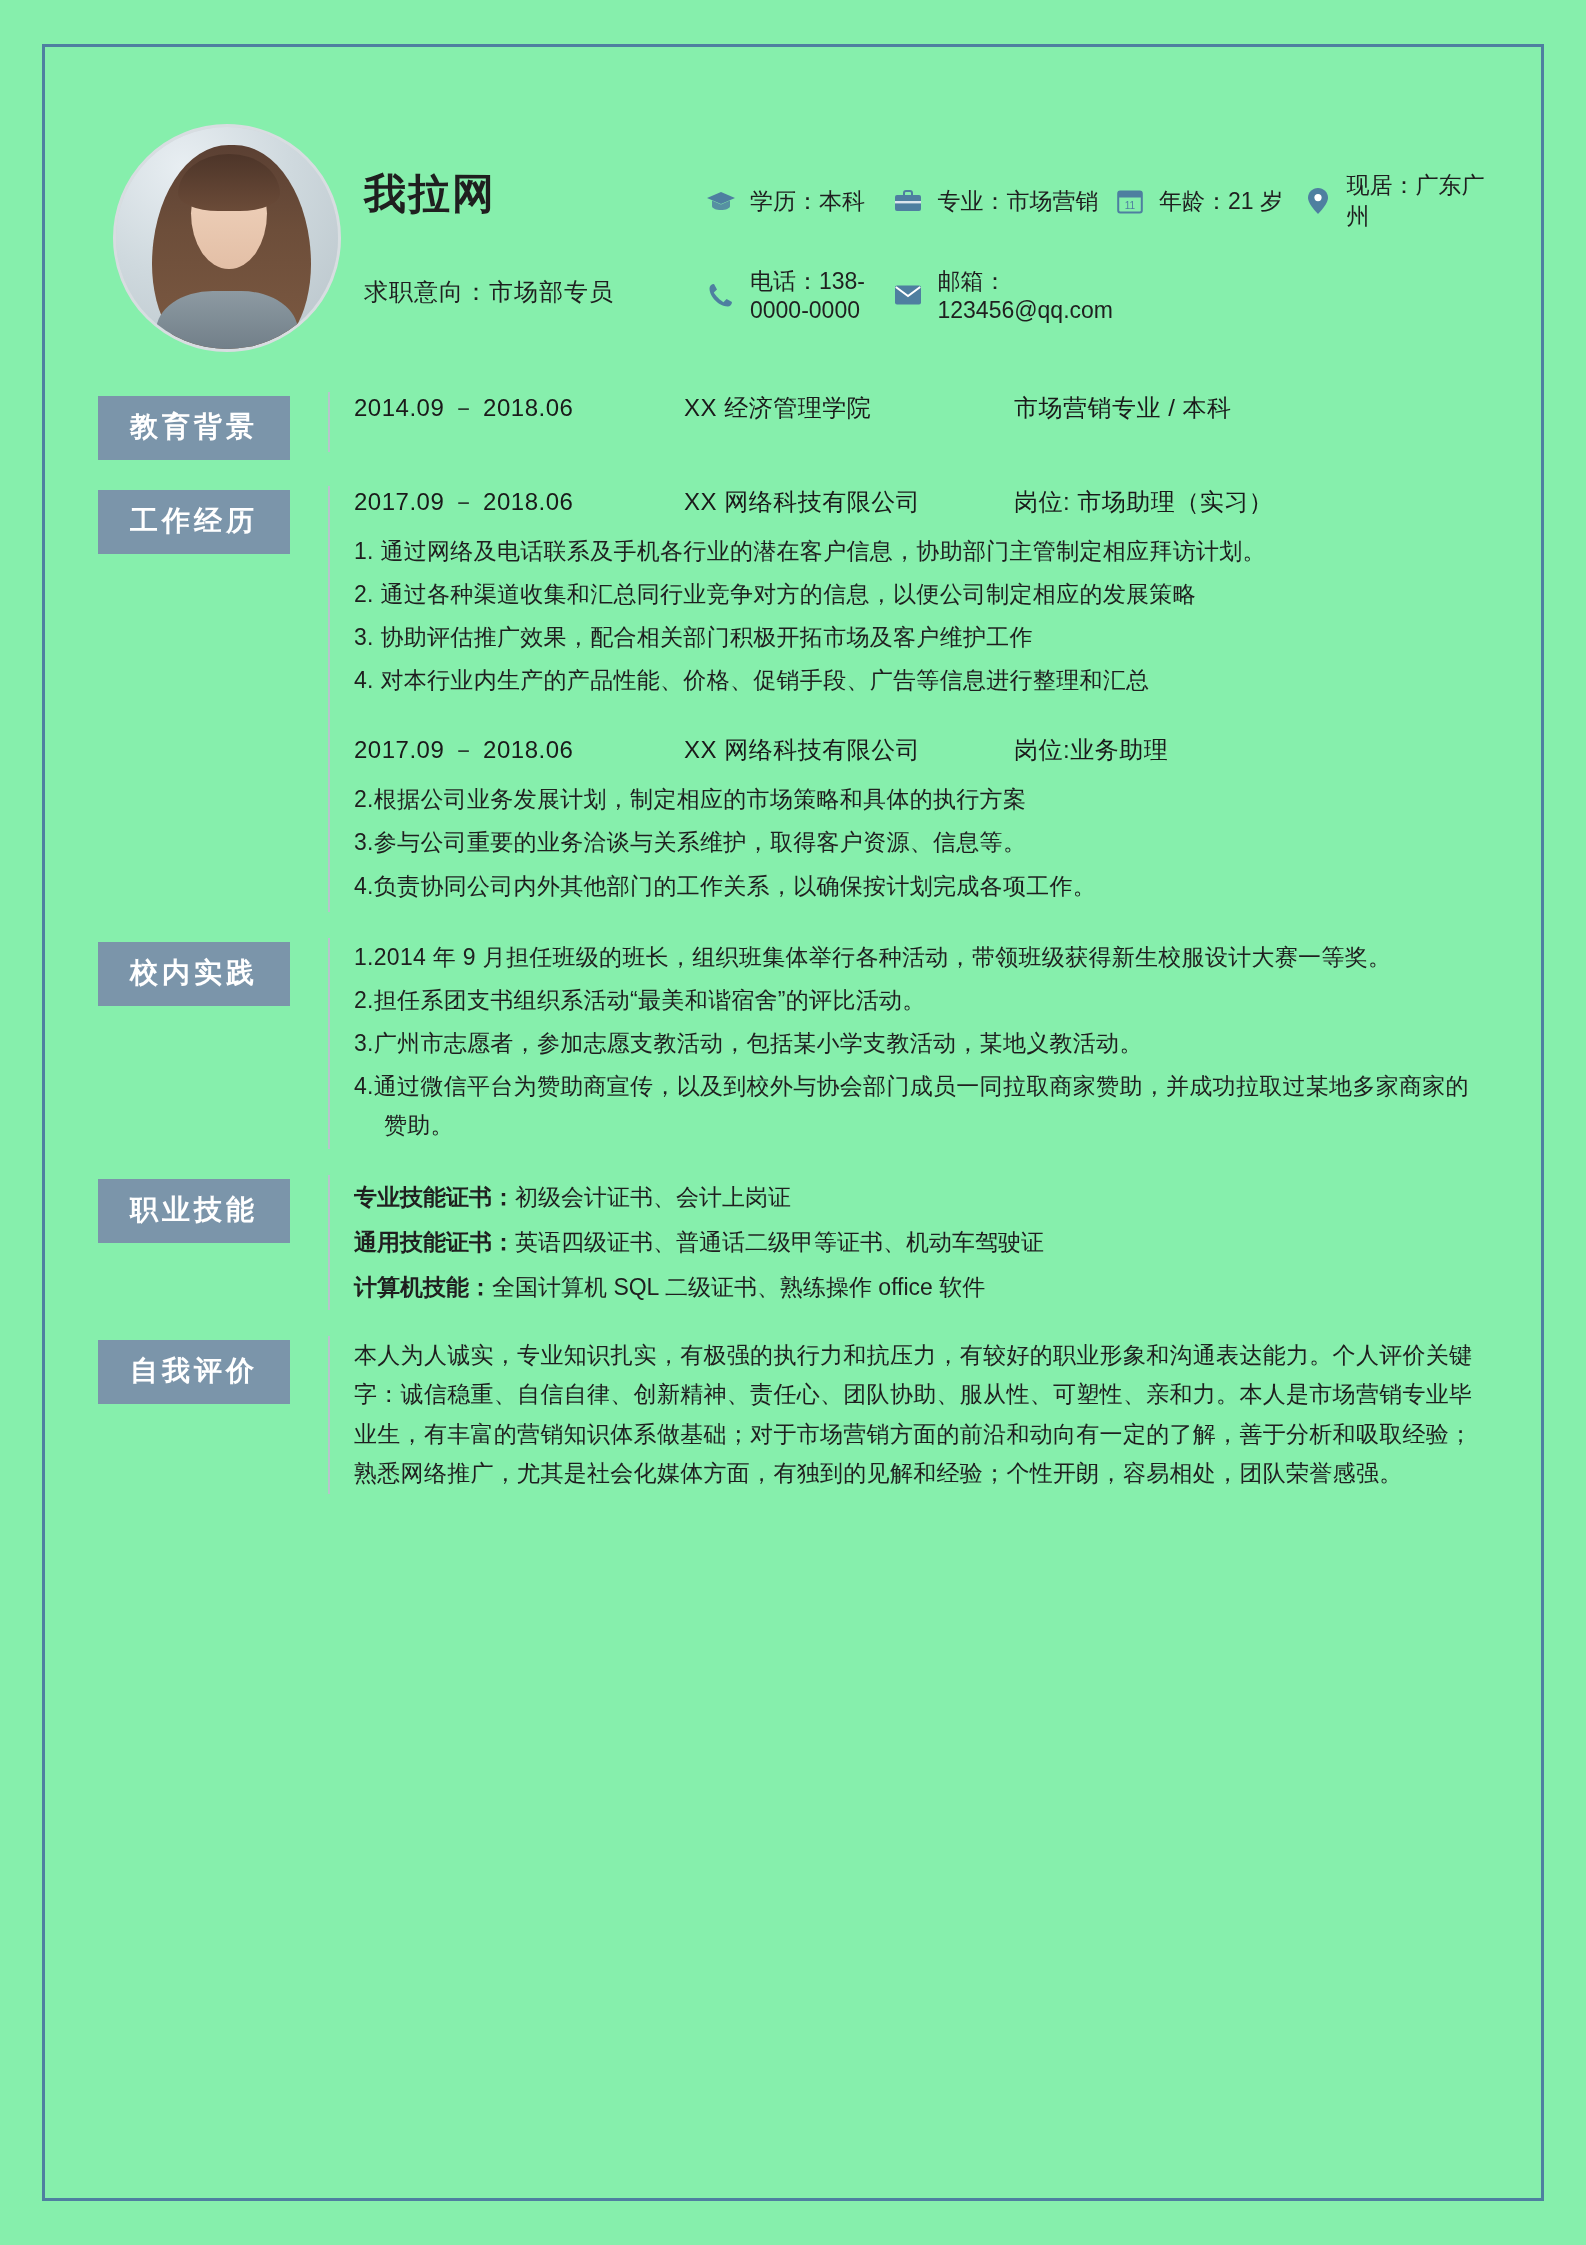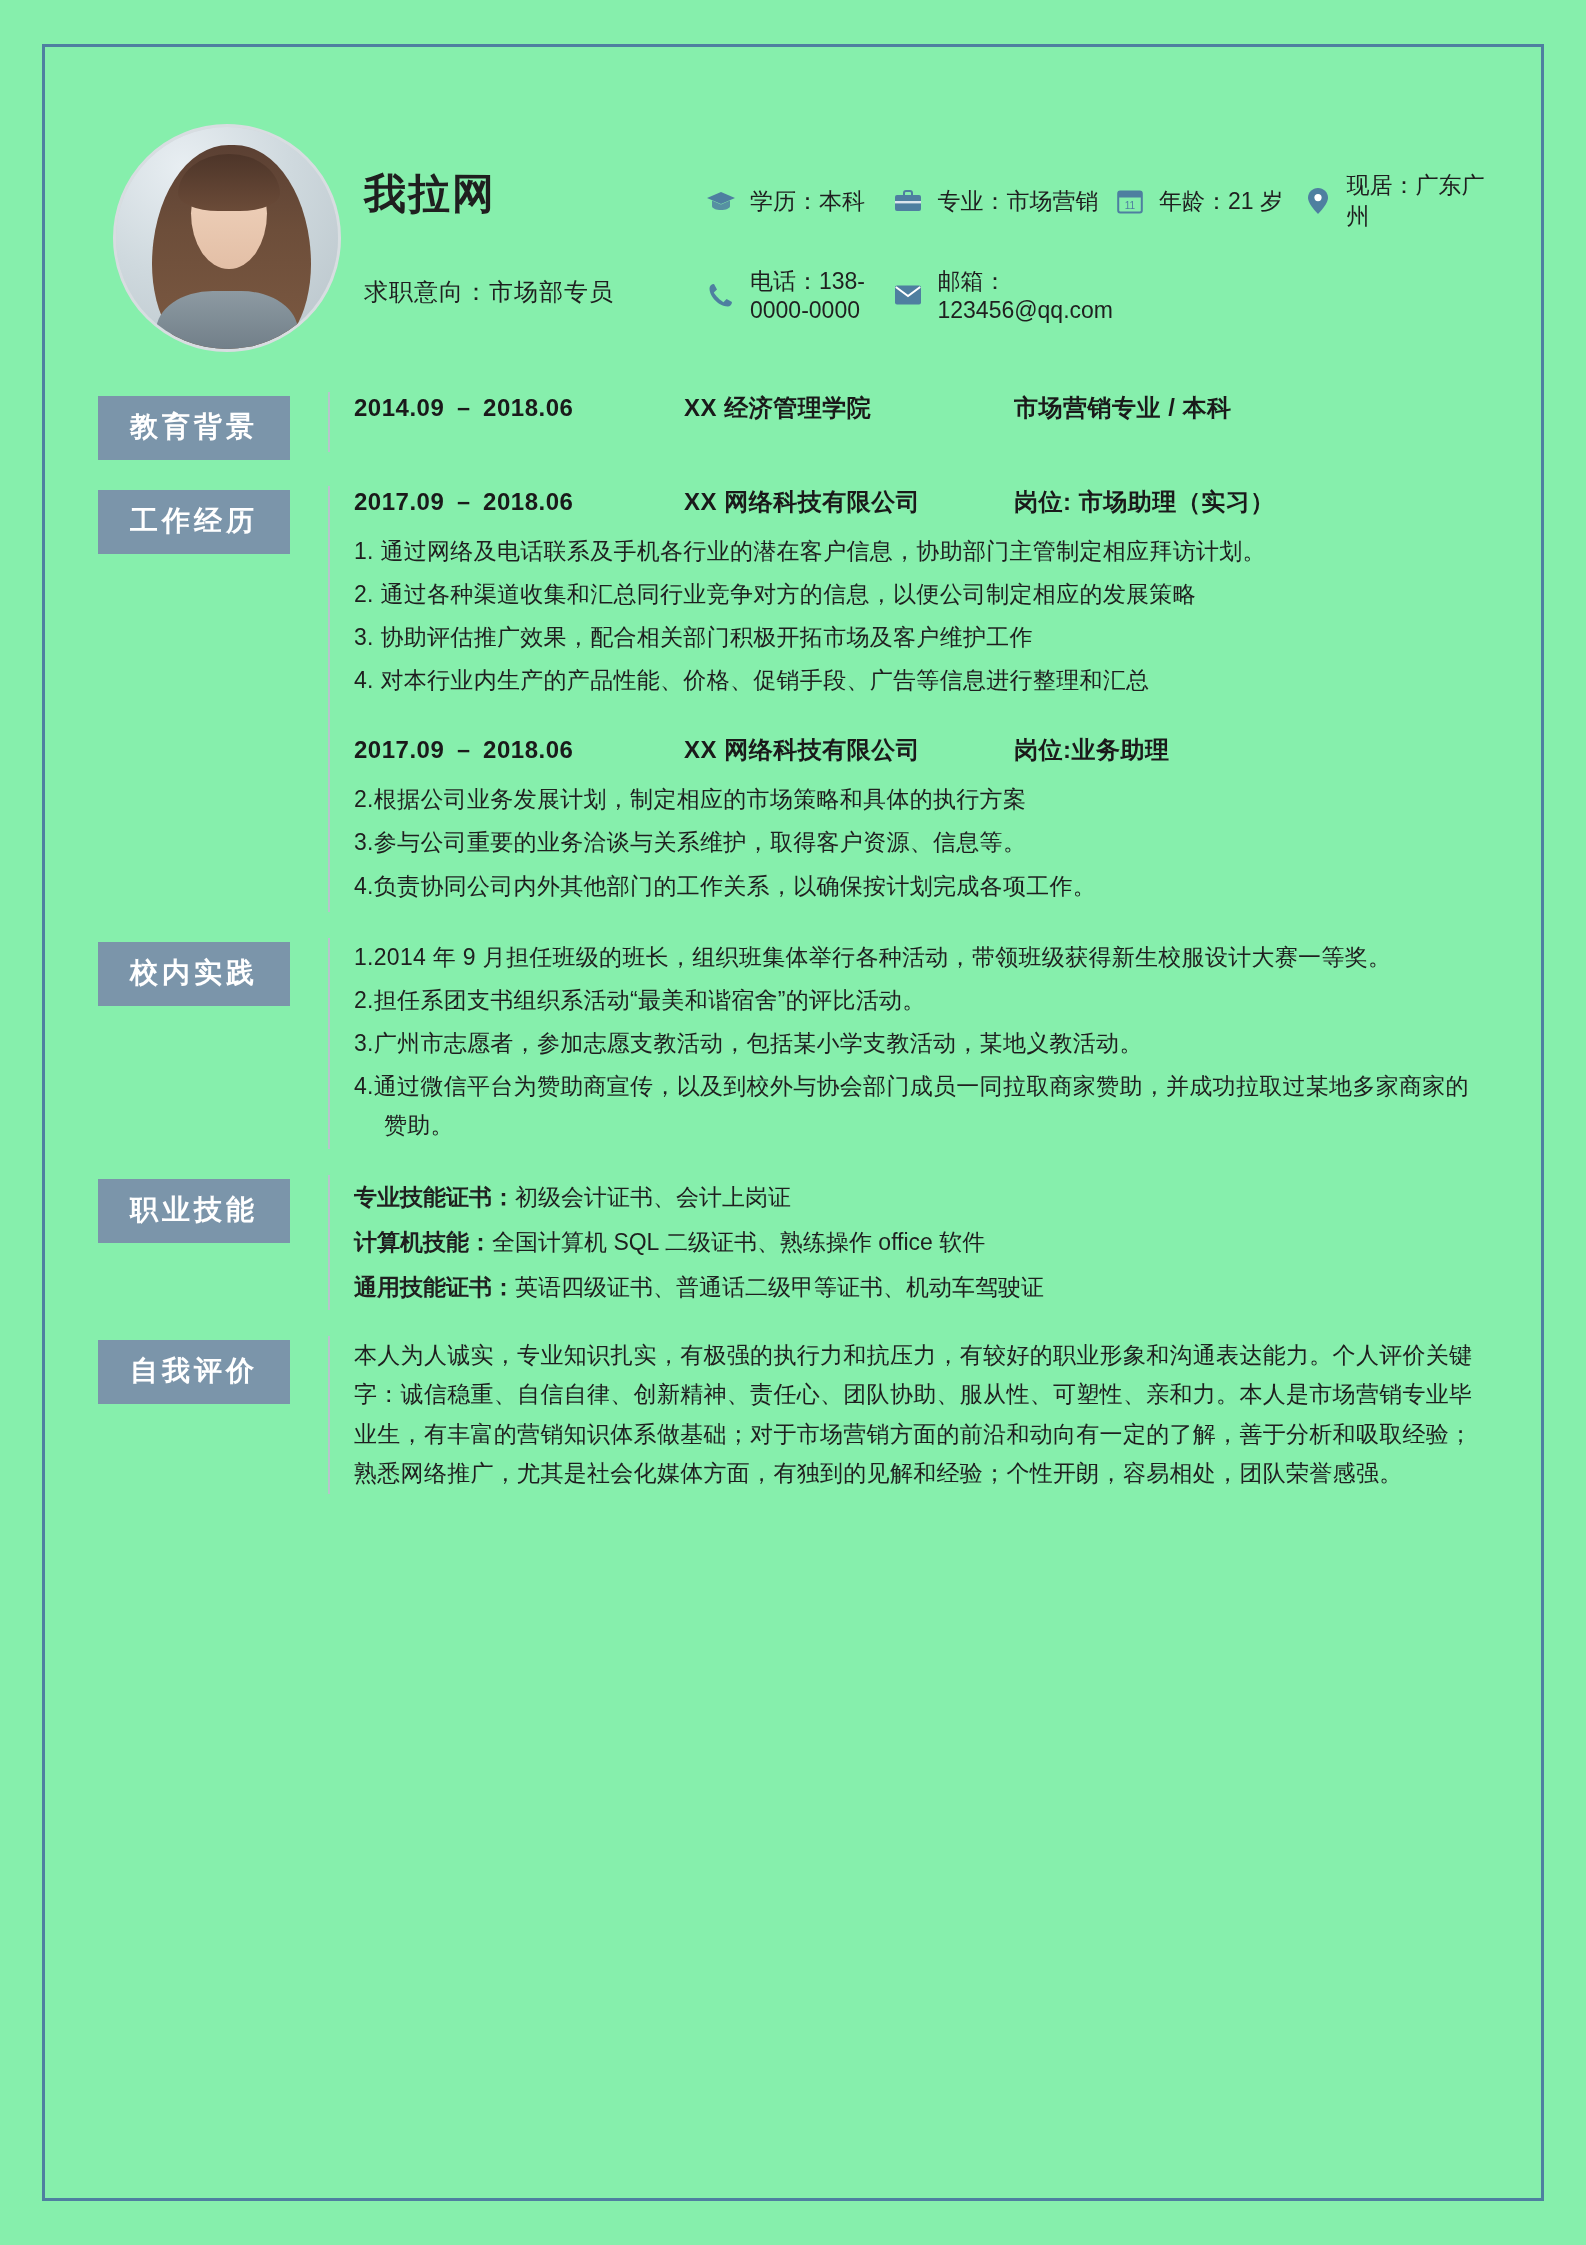--- a/index.html
+++ b/index.html
@@ -170,21 +170,21 @@
   }
   .section .body-col {
     flex: 1;
     border-left: 2px solid #b9c4cc;
     padding-left: 24px;
     min-height: 60px;
   }
   .row-title {
     display: flex;
     font-size: 24px;
-    font-weight: 700;
+    font-weight: 400;
     color: #1a1a1a;
     margin-bottom: 14px;
     letter-spacing: 0.5px;
   }
   .row-title .c1 { flex: 0 0 330px; }
   .row-title .c2 { flex: 0 0 330px; }
   .row-title .c3 { flex: 1; }
   .para {
     font-size: 23px;
     line-height: 1.72;
@@ -361,24 +361,24 @@
 
     <div class="section">
       <div class="tag-col">
         <div class="tag">职业技能</div>
       </div>
       <div class="body-col">
         <div class="skill-line">
           <b>专业技能证书：</b><span>初级会计证书、会计上岗证</span>
         </div>
         <div class="skill-line">
+          <b>通用技能证书：</b><span>英语四级证书、普通话二级甲等证书、机动车驾驶证</span>
+        </div>
+        <div class="skill-line">
           <b>计算机技能：</b><span>全国计算机 SQL 二级证书、熟练操作 office 软件</span>
-        </div>
-        <div class="skill-line">
-          <b>通用技能证书：</b><span>英语四级证书、普通话二级甲等证书、机动车驾驶证</span>
         </div>
       </div>
     </div>
 
     <div class="section">
       <div class="tag-col">
         <div class="tag">自我评价</div>
       </div>
       <div class="body-col">
         <div class="para">本人为人诚实，专业知识扎实，有极强的执行力和抗压力，有较好的职业形象和沟通表达能力。个人评价关键字：诚信稳重、自信自律、创新精神、责任心、团队协助、服从性、可塑性、亲和力。本人是市场营销专业毕业生，有丰富的营销知识体系做基础；对于市场营销方面的前沿和动向有一定的了解，善于分析和吸取经验； 熟悉网络推广，尤其是社会化媒体方面，有独到的见解和经验；个性开朗，容易相处，团队荣誉感强。</div>

